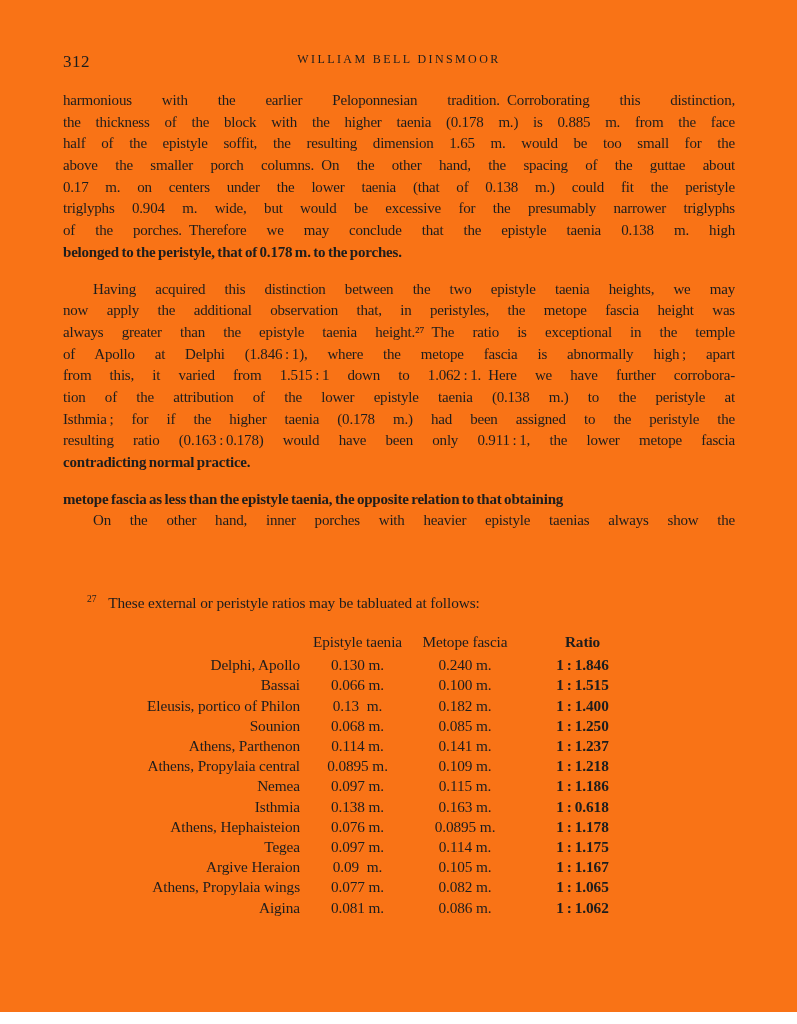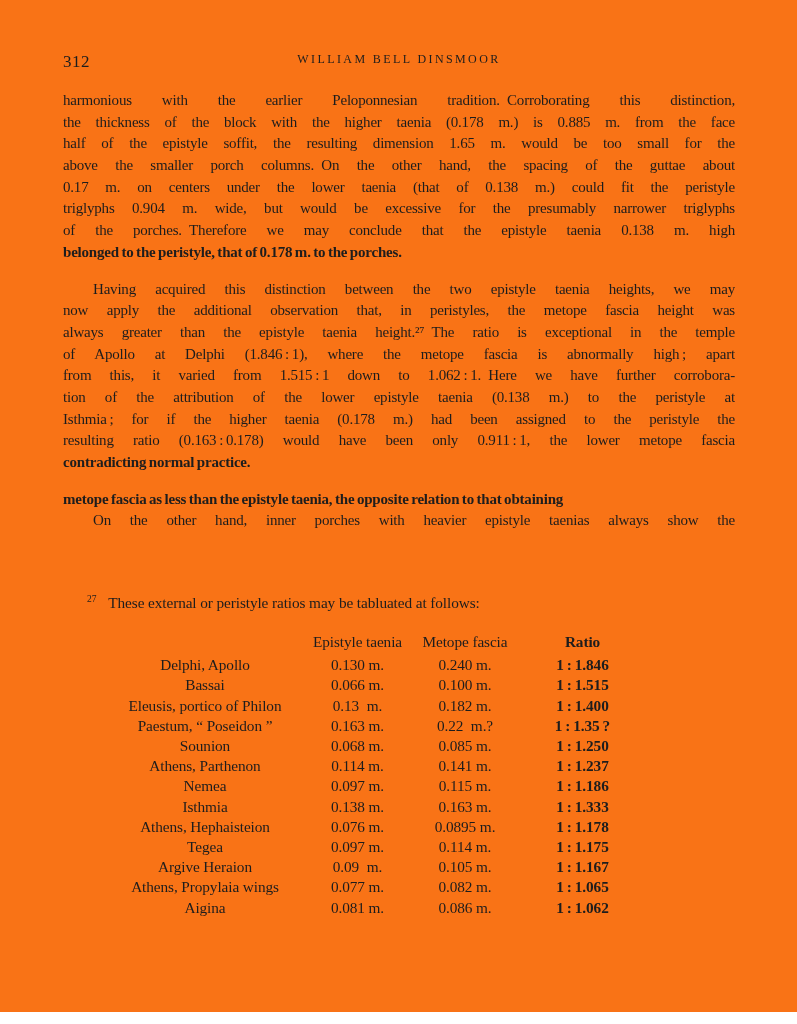--- a/index.html
+++ b/index.html
@@ -39,21 +39,21 @@
   table.ratios{
     position:absolute;top:621px;left:110px;
     border-collapse:collapse;table-layout:fixed;
     font-size:15.3px;letter-spacing:-0.1px;color:#1d1d1d;margin-top:11px;
   }
   table.ratios th, table.ratios td{
     padding:0;font-weight:normal;line-height:20.2px;
     white-space:nowrap;overflow:hidden;
   }
   table.ratios thead th{padding-bottom:3px;}
-  table.ratios .c-site{width:190px;text-align:center;}
+  table.ratios .c-site{width:190px;text-align:right;}
   table.ratios .c-epi{width:115px;text-align:center;}
   table.ratios .c-met{width:100px;text-align:center;}
   table.ratios .c-rat{width:135px;text-align:center;font-weight:bold;}
 </style>
 </head>
 <body>
 
 <div class="page">
 
   <div class="running-head">
@@ -115,48 +115,48 @@
           <td class="c-met">0.100 m.</td>
           <td class="c-rat">1 : 1.515</td>
         </tr>
         <tr>
           <td class="c-site">Eleusis, portico of Philon</td>
           <td class="c-epi">0.13 m.</td>
           <td class="c-met">0.182 m.</td>
           <td class="c-rat">1 : 1.400</td>
         </tr>
         <tr>
-          <td class="c-site">Paestum, “ Poseidon ”</td>
-          <td class="c-epi">0.163 m.</td>
-          <td class="c-met">0.22 m.?</td>
-          <td class="c-rat">1 : 1.35 ?</td>
-        </tr>
-        <tr>
           <td class="c-site">Sounion</td>
           <td class="c-epi">0.068 m.</td>
           <td class="c-met">0.085 m.</td>
           <td class="c-rat">1 : 1.250</td>
         </tr>
         <tr>
           <td class="c-site">Athens, Parthenon</td>
           <td class="c-epi">0.114 m.</td>
           <td class="c-met">0.141 m.</td>
           <td class="c-rat">1 : 1.237</td>
         </tr>
         <tr>
+          <td class="c-site">Athens, Propylaia central</td>
+          <td class="c-epi">0.0895 m.</td>
+          <td class="c-met">0.109 m.</td>
+          <td class="c-rat">1 : 1.218</td>
+        </tr>
+        <tr>
           <td class="c-site">Nemea</td>
           <td class="c-epi">0.097 m.</td>
           <td class="c-met">0.115 m.</td>
           <td class="c-rat">1 : 1.186</td>
         </tr>
         <tr>
           <td class="c-site">Isthmia</td>
           <td class="c-epi">0.138 m.</td>
           <td class="c-met">0.163 m.</td>
-          <td class="c-rat">1 : 1.333</td>
+          <td class="c-rat">1 : 0.618</td>
         </tr>
         <tr>
           <td class="c-site">Athens, Hephaisteion</td>
           <td class="c-epi">0.076 m.</td>
           <td class="c-met">0.0895 m.</td>
           <td class="c-rat">1 : 1.178</td>
         </tr>
         <tr>
           <td class="c-site">Tegea</td>
           <td class="c-epi">0.097 m.</td>

